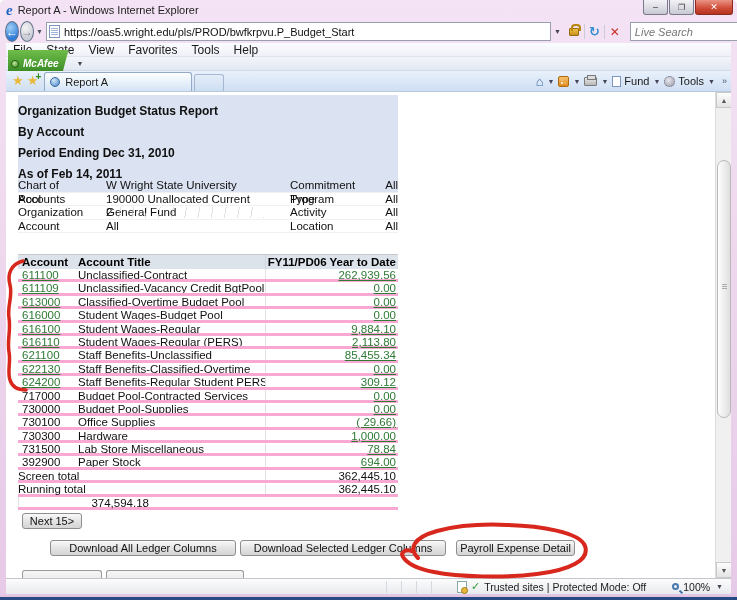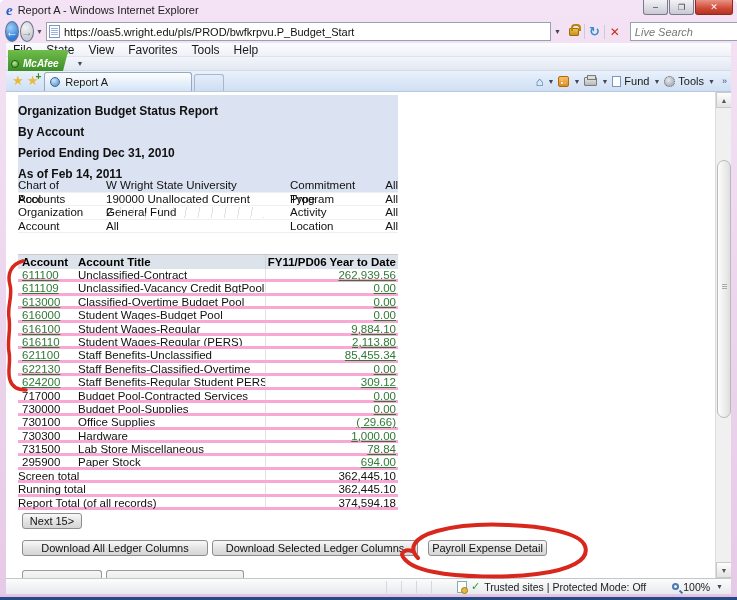--- a/index.html
+++ b/index.html
@@ -90,21 +90,21 @@
   .trow { display:flex; height:13.4px; line-height:13.4px; font-size:11.5px; border-bottom:3px solid #f9a8d4; color:#111; }
   .c-acct { width:60px; padding-left:4px; }
   .c-title { flex:1; white-space:nowrap; overflow:hidden; }
   .c-amt { width:133px; text-align:right; border-left:1px solid #e2e2e2; padding-right:2px; white-space:nowrap; }
   .thead .c-amt { border-left:1px solid #cdd4dc; }
   .trow.total .c-label { flex:1; }
   a.glink { color:#2f7a35; text-decoration:underline; cursor:pointer; }
 
   .btn { background:linear-gradient(#f9f9f9,#e4e4e4 50%,#d5d5d5); border:1px solid #8e8e8e; border-radius:3px; font-size:11px; color:#111; text-align:center; font-family:"Liberation Sans",sans-serif; }
   .next-btn { position:absolute; left:16px; top:421px; width:60px; height:16px; line-height:14px; }
-  .dl-btn { position:absolute; top:448px; height:16px; line-height:14px; }
+  .dl-btn { position:absolute; top:448px; height:16px; line-height:14px;margin-left:28px; }
   .dl-all { left:16px; width:186px; }
   .dl-sel { left:206px; width:206px; }
   .dl-pay { left:422px; width:119px; }
   .partial-btn { position:absolute; top:478px; height:8px; background:linear-gradient(#f6f6f6,#ededed); border:1px solid #9a9a9a; border-bottom:none; border-radius:3px 3px 0 0; }
   .pb1 { left:16px; width:80px; } .pb2 { left:100px; width:138px; }
 
   
   .scrollbar { position:absolute; top:0; right:0; width:16px; height:100%; background:#f0f0f0; border-left:1px solid #dcdcdc; }
   .sb-arrow { position:absolute; left:0; width:16px; height:16px; background:linear-gradient(#fdfdfd,#e3e3e3); border:1px solid #c9c9c9; font-size:7px; color:#555; text-align:center; line-height:15px; }
   .sb-up { top:0; } .sb-dn { bottom:0; }
@@ -318,36 +318,35 @@
             <span class="c-acct">730300</span>
             <span class="c-title">Hardware</span>
             <span class="c-amt"><a class="glink">1,000.00</a></span>
           </div>
           <div class="trow">
             <span class="c-acct">731500</span>
             <span class="c-title">Lab Store Miscellaneous</span>
             <span class="c-amt"><a class="glink">78.84</a></span>
           </div>
           <div class="trow">
-            <span class="c-acct">295900</span>
+            <span class="c-acct">392900</span>
             <span class="c-title">Paper Stock</span>
             <span class="c-amt"><a class="glink">694.00</a></span>
           </div>
         </div>
       <div id="results-totals">
           <div class="trow total">
             <span class="c-label">Screen total</span>
             <span class="c-amt">362,445.10</span>
           </div>
           <div class="trow total">
             <span class="c-label">Running total</span>
             <span class="c-amt">362,445.10</span>
           </div>
           <div class="trow total">
-            <span class="c-label">Report Total (of all records)</span>
             <span class="c-amt">374,594.18</span>
           </div>
         </div>
     </div>
 
     <button class="btn next-btn">Next 15&gt;</button>
     <button class="btn dl-btn dl-all">Download All Ledger Columns</button>
     <button class="btn dl-btn dl-sel">Download Selected Ledger Columns</button>
     <button class="btn dl-btn dl-pay">Payroll Expense Detail</button>
 

